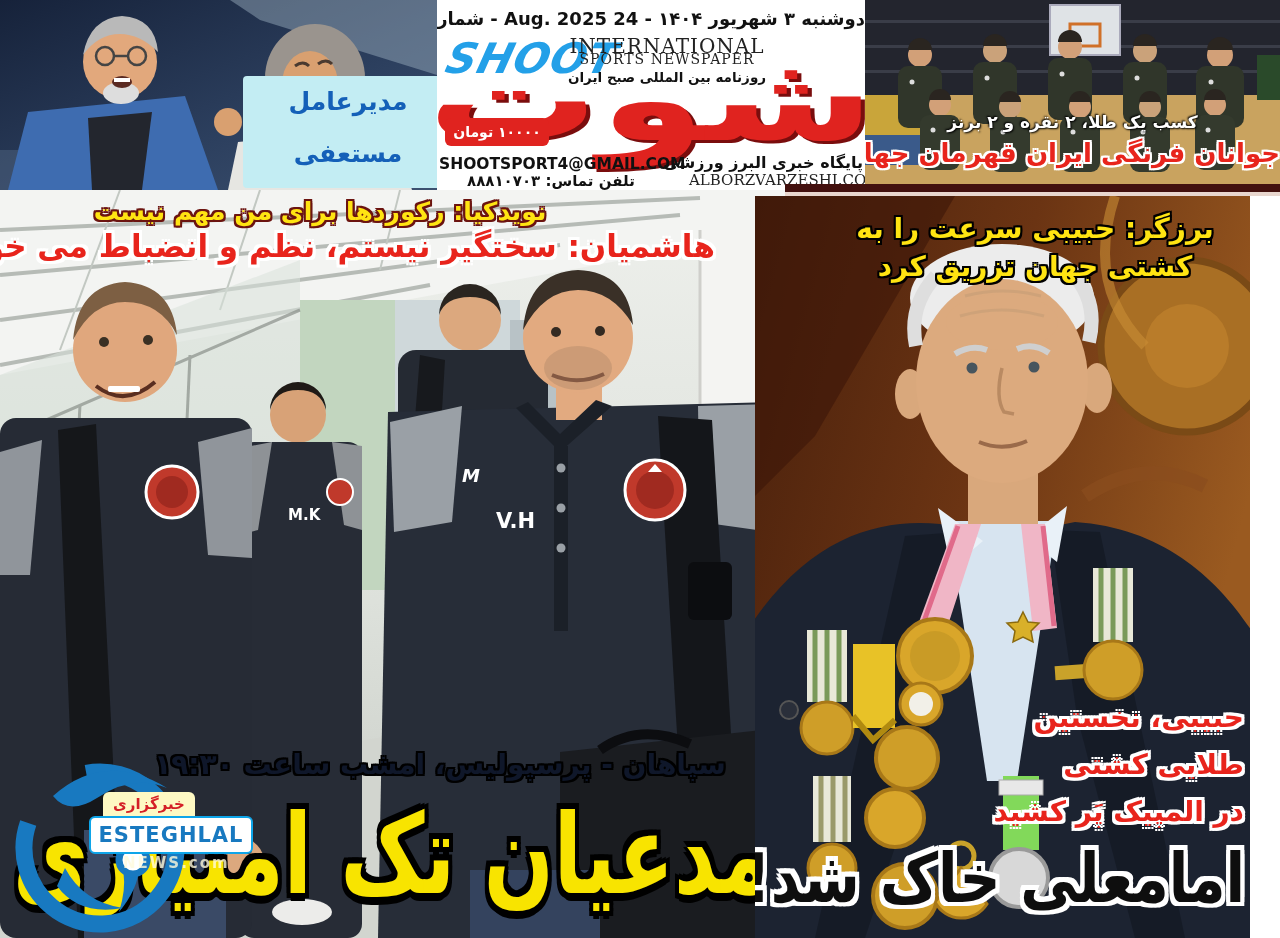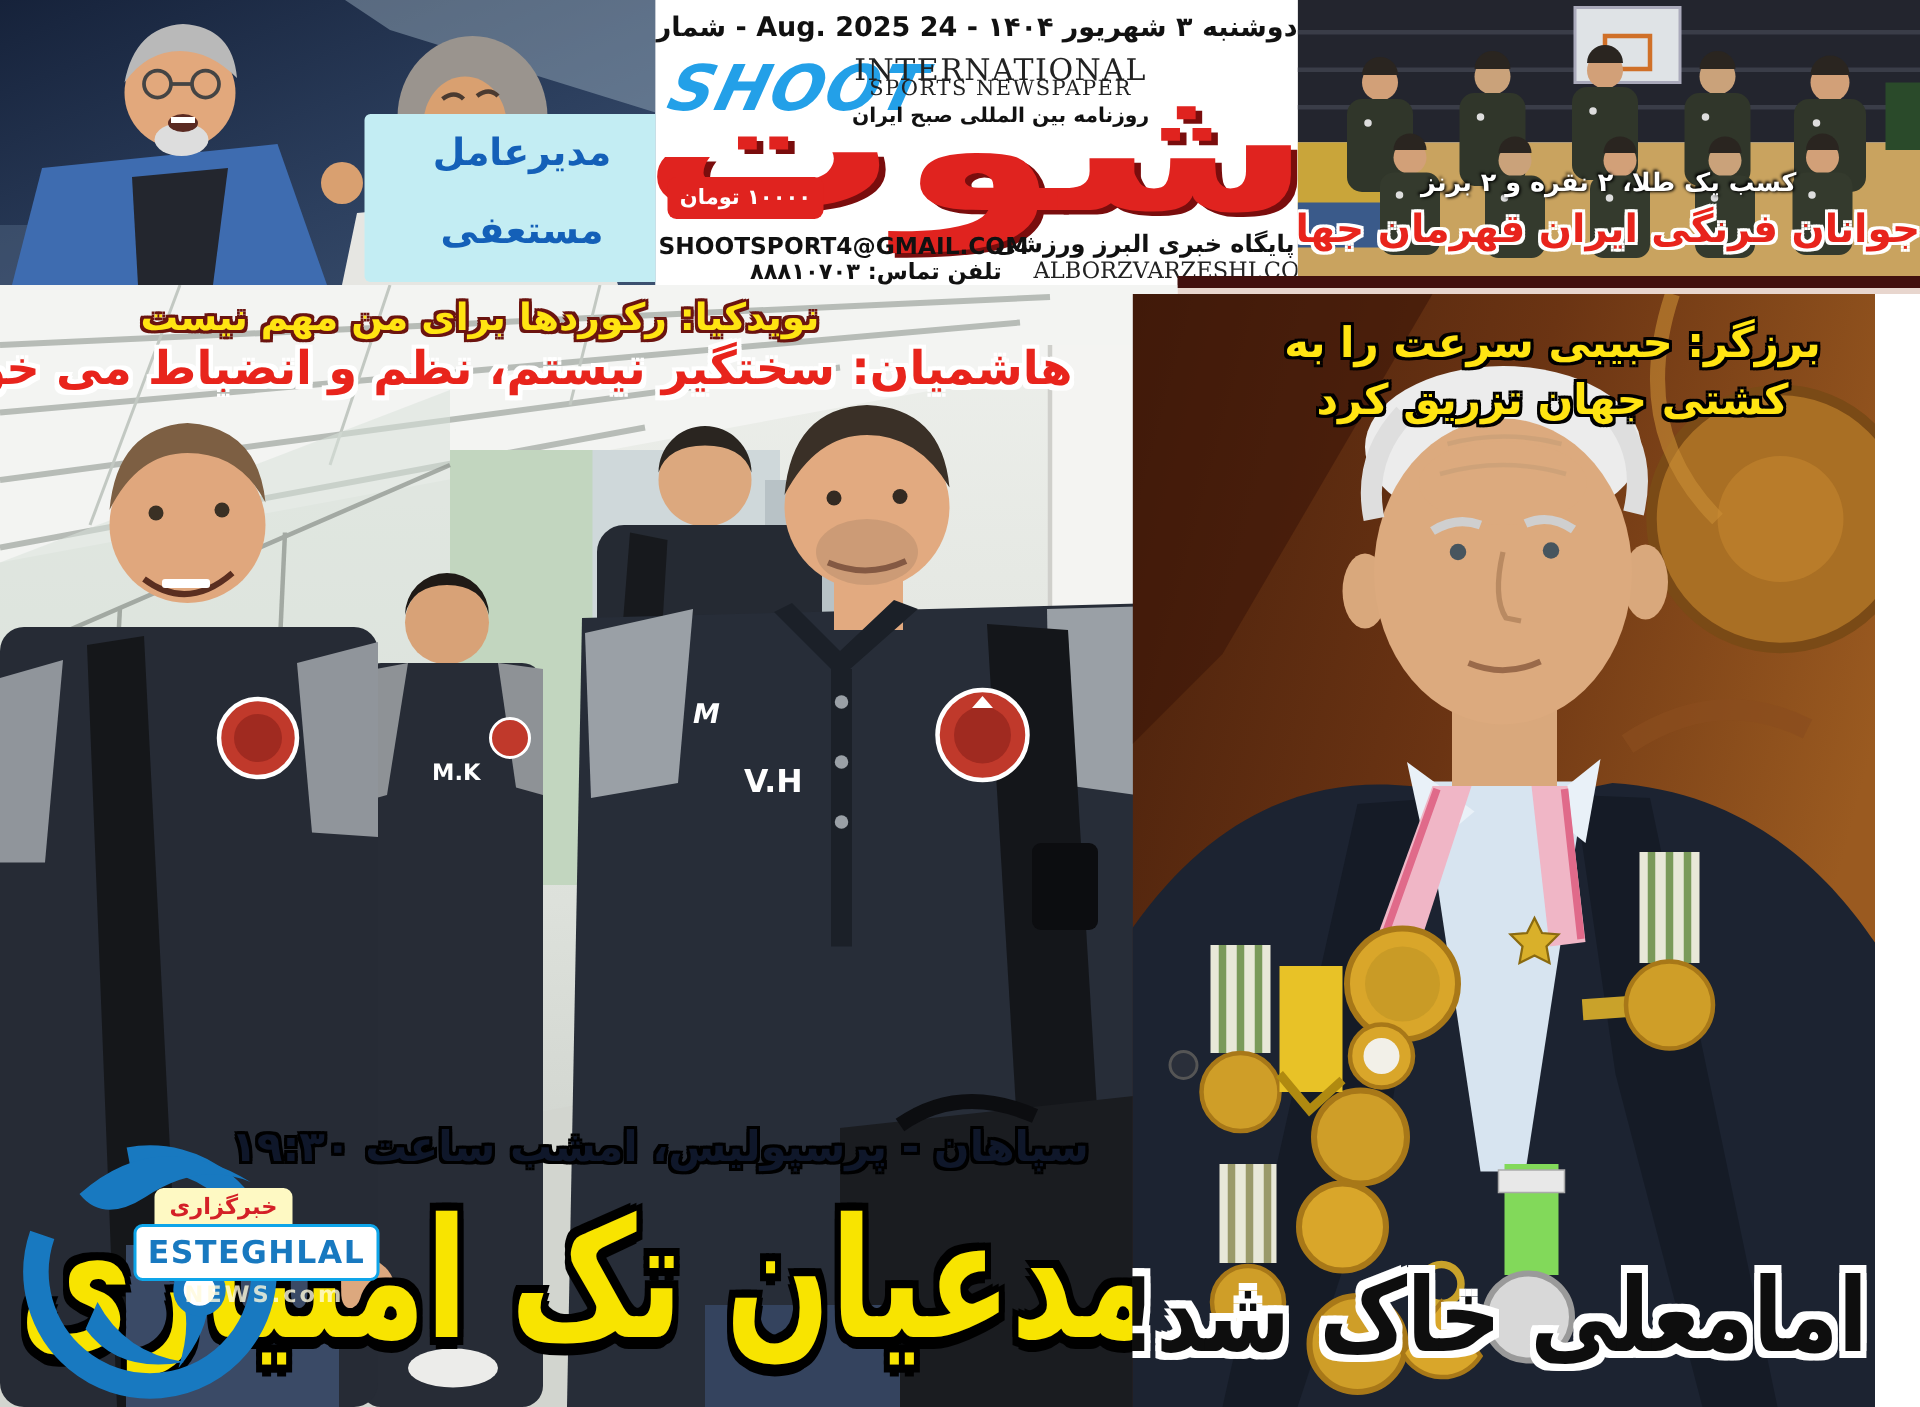--- a/index.html
+++ b/index.html
@@ -76,21 +76,21 @@
     <div class="abs bold st-w2" style="left:10px;top:34px;font-size:42px;color:#23a0e8;font-style:italic;transform:skewX(-14deg);letter-spacing:1px;">SHOOT</div>
 
     <div class="abs ctr" style="left:120px;top:34px;width:220px;font-family:'DejaVu Serif',serif;font-size:20px;letter-spacing:1px;color:#222;">INTERNATIONAL</div>
     <div class="abs ctr" style="left:120px;top:51px;width:220px;font-family:'DejaVu Serif',serif;font-size:14px;letter-spacing:1px;color:#222;">SPORTS NEWSPAPER</div>
     <div class="abs ctr rtl bold nowrap" style="left:120px;top:69px;width:220px;font-size:13.5px;color:#111;">روزنامه بین المللی صبح ایران</div>
 
     <div class="abs ctr bold nowrap" style="left:0;top:40px;width:428px;font-size:118px;line-height:118px;color:#e0231f;transform:scaleX(1.45);transform-origin:center;text-shadow:3px 3px 0 #7a0d0d;">شوت</div>
     <div class="abs rtl ctr bold" style="left:8px;top:118px;width:104px;height:28px;line-height:28px;background:#e0231f;color:#fff;font-size:14px;border-radius:6px;">۱۰۰۰۰ تومان</div>
 
     <div class="abs bold nowrap" style="left:2px;top:155px;font-size:15.5px;color:#111;">SHOOTSPORT4@GMAIL.COM</div>
-    <div class="abs rtl bold nowrap" style="left:30px;top:172px;font-size:15px;color:#111;margin-left:33px;">تلفن تماس: ۸۸۸۱۰۷۰۳</div>
+    <div class="abs rtl bold nowrap" style="left:30px;top:172px;font-size:15px;color:#111;">تلفن تماس: ۸۸۸۱۰۷۰۳</div>
     <div class="abs rtl bold nowrap" style="left:258px;top:153px;width:168px;text-align:center;font-size:16px;color:#111;">پایگاه خبری البرز ورزشی</div>
     <div class="abs nowrap" style="left:252px;top:171px;width:176px;text-align:center;font-family:'DejaVu Serif',serif;font-size:15px;color:#222;">ALBORZVARZESHI.COM</div>
   </div>
 
   <div class="abs panel-photo" style="left:865px;top:0;width:415px;height:217px;">
     <svg width="415" height="184" viewBox="0 0 415 184">
       <rect width="415" height="95" fill="#23252e"></rect>
       <rect y="20" width="415" height="3" fill="#3a3d48"></rect>
         <rect y="45" width="415" height="3" fill="#3a3d48"></rect>
         <rect y="70" width="415" height="3" fill="#3a3d48"></rect>
@@ -374,16 +374,21 @@
       <circle cx="264" cy="682" r="29" fill="#d8d8d8" stroke="#9a9a9a" stroke-width="4"></circle>
       <circle cx="206" cy="660" r="13" fill="none" stroke="#c9a22a" stroke-width="5"></circle>
       <path d="M206,672 l-26,34 a30,30 0 0 0 52,2 z" fill="#d9a62a" stroke="#a87818" stroke-width="3"></path>
     </svg>
 
     
     <div class="abs rtl ctr bold yellow st-b2 nowrap" style="left:70px;top:14px;width:420px;font-size:28px;line-height:38px;">
       <div>برزگر: حبیبی سرعت را به</div>
       <div>کشتی جهان تزریق کرد</div>
     </div>
+    <div class="abs rtl bold red st-w3 nowrap" style="right:6px;top:498px;width:215px;text-align:right;font-size:28px;line-height:47px;">
+      <div>حبیبی، نخستین</div>
+      <div>طلایی کشتی</div>
+      <div>در المپیک پَر کشید</div>
+    </div>
     <div class="abs rtl ctr bold st-w4 nowrap" style="left:5px;top:642px;width:485px;font-size:57px;color:#0e0e0e;transform:scaleY(1.2);transform-origin:top center;">امامعلی خاک شد!</div>
   </div>
 
 </div>
 
 </body></html>

